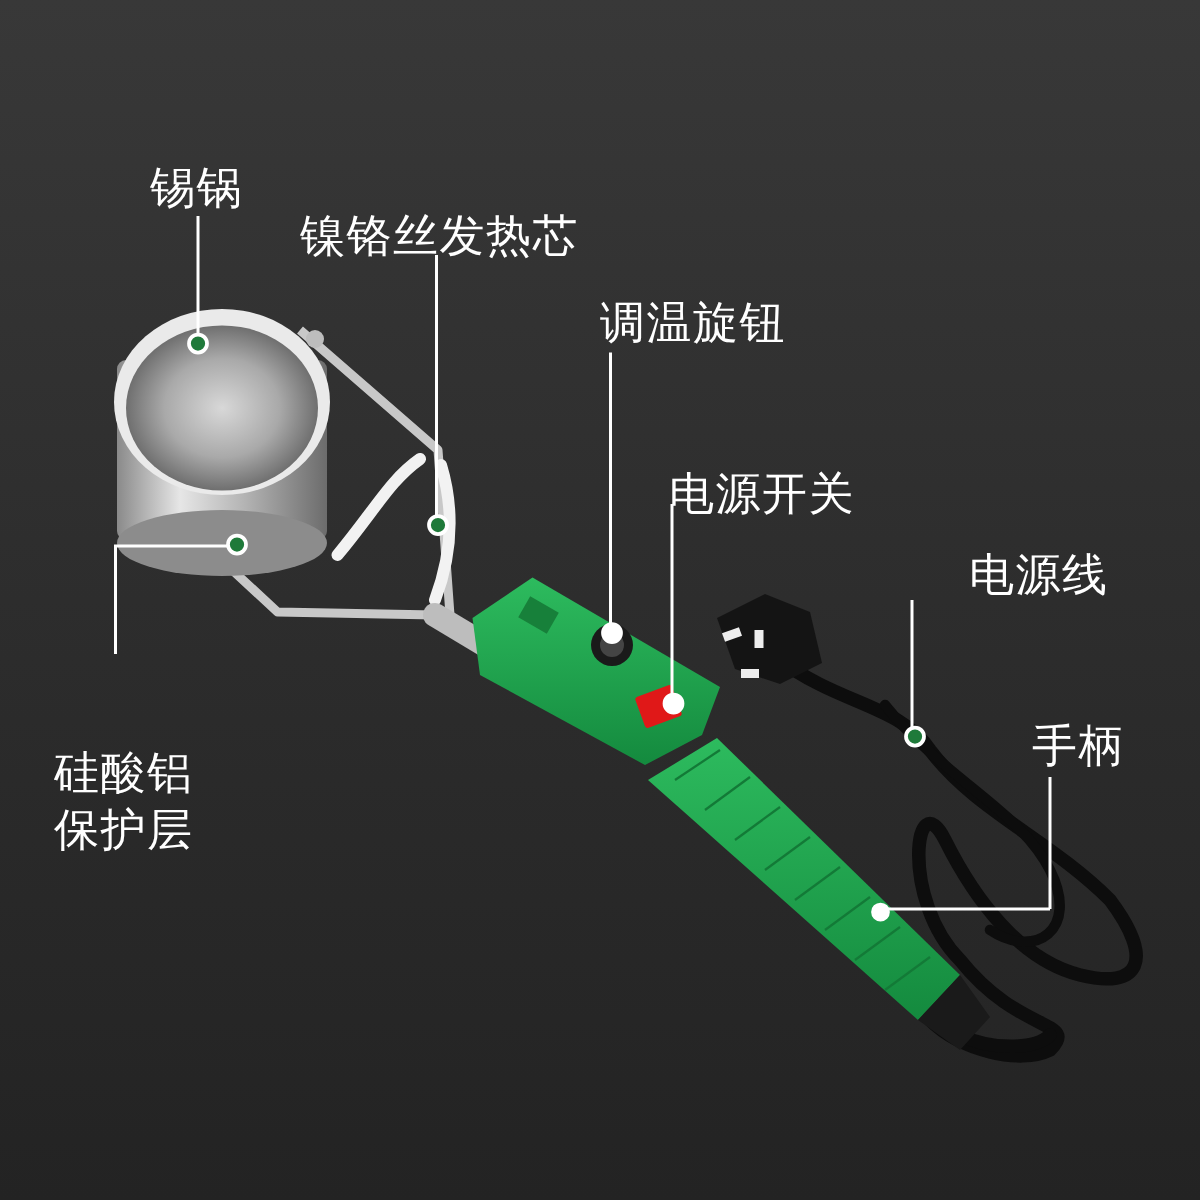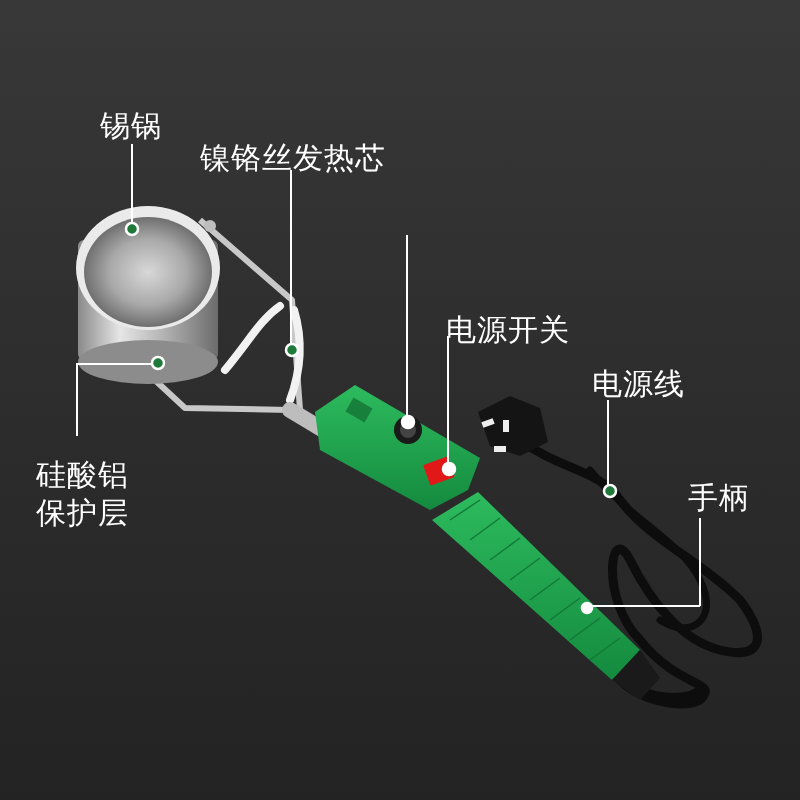--- a/index.html
+++ b/index.html
@@ -6,21 +6,21 @@
   body {
     width:800px; height:800px; overflow:hidden; position:relative;
     background: linear-gradient(180deg, #383838 0%, #2e2e2e 45%, #232323 100%);
     font-family: "DejaVu Sans", sans-serif;
   }
   .stage { position:absolute; left:0; top:0; width:800px; height:800px; }
   .label {
     position:absolute; color:#ffffff; font-size:30px; line-height:36px;
     letter-spacing:1px; white-space:nowrap;
   }
-  .label.two { line-height:38px; }
+  .label.two { line-height:38px;margin-top:41px; }
   svg.art { position:absolute; left:0; top:0; }
 </style>
 </head>
 <body>
 
 <div class="stage">
 
   <svg class="art" width="800" height="800" viewBox="0 0 800 800">
     <defs>
       <linearGradient id="steel" x1="0" y1="0" x2="1" y2="0">
@@ -113,18 +113,19 @@
       <circle cx="158" cy="363" r="6"></circle>
       <circle cx="408" cy="422" r="6" fill="#ffffff"></circle>
       <circle cx="449" cy="469" r="6" fill="#ffffff"></circle>
       <circle cx="610" cy="491" r="6"></circle>
       <circle cx="587" cy="608" r="5" fill="#ffffff"></circle>
     </g>
   </svg>
 
   <div class="label" style="left:100px;top:108px;">锡锅</div>
   <div class="label" style="left:200px;top:140px;">镍铬丝发热芯</div>
+  <div class="label" style="left:400px;top:198px;">调温旋钮</div>
   <div class="label" style="left:446px;top:312px;">电源开关</div>
-  <div class="label" style="left:592px;top:366px;">电源线</div>
+  <div class="label" style="left:646px;top:366px;">电源线</div>
   <div class="label" style="left:688px;top:480px;">手柄</div>
   <div class="label two" style="left:36px;top:456px;">硅酸铝</div>
   <div class="label two" style="left:36px;top:494px;text-align:right;">保护层</div>
 </div>
 
 </body></html>

